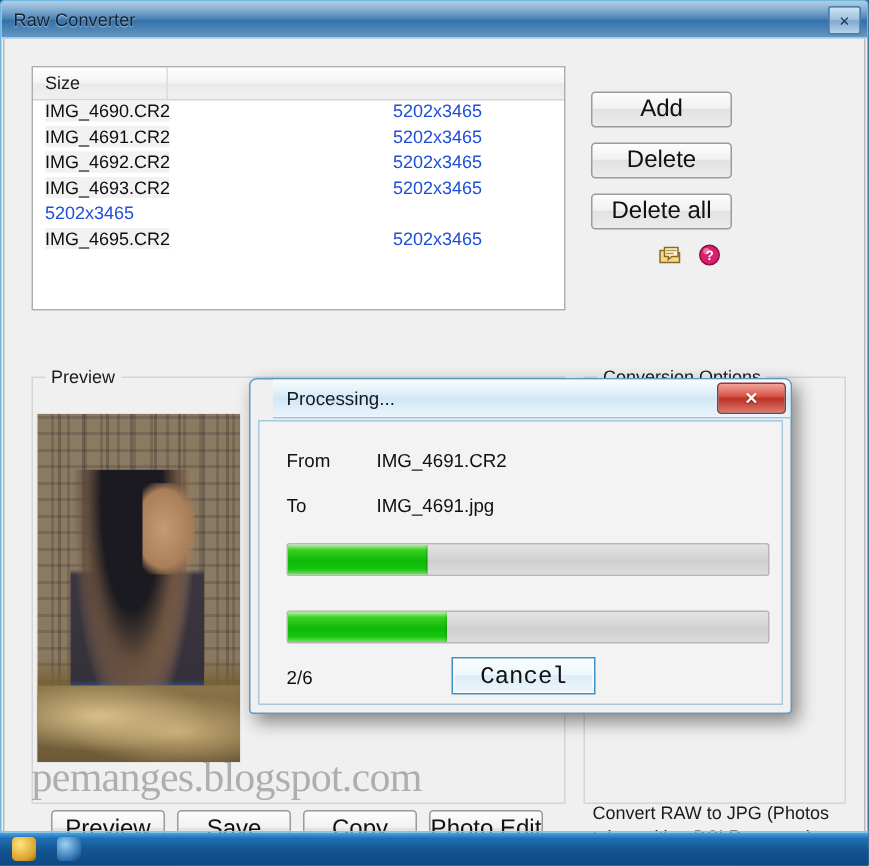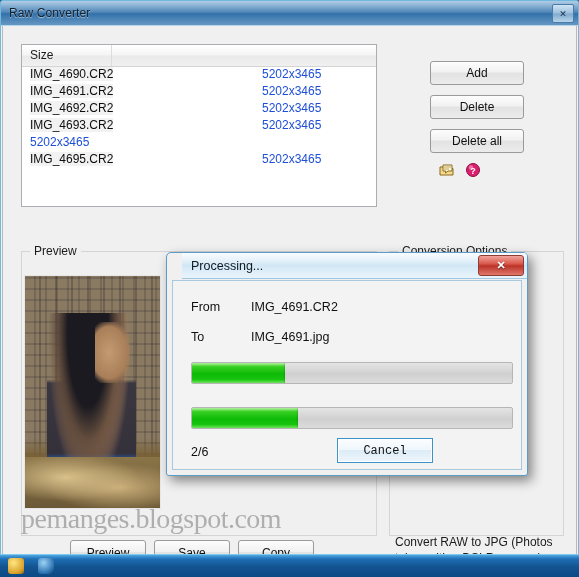--- a/index.html
+++ b/index.html
@@ -173,28 +173,27 @@
     font-size: 12px;
     color: #1d4ed8;
   }
 
   
   .btn {
     background: linear-gradient(180deg, #fdfdfd 0%, #f1f1f1 46%, #e2e2e2 50%, #ececec 100%);
     border: 1px solid #9a9a9a;
     border-radius: 3px;
     font-family: "Liberation Sans", sans-serif;
-    font-size: 12px;
+    font-size: 16px;
     color: #101010;
     display: flex;
     align-items: center;
     justify-content: center;
     cursor: pointer;
     box-sizing: border-box;
-    margin-left: 36px;
   }
 
   #btn-add      { position: absolute; left: 391px; top: 35px;  width: 94px; height: 24px; }
   #btn-delete   { position: absolute; left: 391px; top: 69px;  width: 94px; height: 24px; }
   #btn-deleteall{ position: absolute; left: 391px; top: 103px; width: 94px; height: 24px; }
   #btn-convert  { position: absolute; left: 391px; top: 166px; width: 94px; height: 34px; }
 
   #mini-icons {
     position: absolute;
     left: 436px;
@@ -499,20 +498,21 @@
         <div class="arm"></div>
         <div class="ground"></div>
       </div>
     </div>
 
     <div id="watermark">pemanges.blogspot.com</div>
 
     <div class="btn" id="btn-preview">Preview</div>
     <div class="btn" id="btn-save">Save</div>
     <div class="btn" id="btn-copy">Copy</div>
+    <div class="btn" id="btn-photoedit">Photo Edit</div>
 
     <div id="bottom-desc">Convert RAW to JPG (Photos taken with a DSLR camera)</div>
 
     <div id="dialog">
       <div id="dlg-titlebar">
         <span id="dlg-title-text">Processing...</span>
         <div id="dlg-close">✕</div>
       </div>
       <div id="dlg-body">
         <span class="dlg-row" id="row-from-label">From</span>

